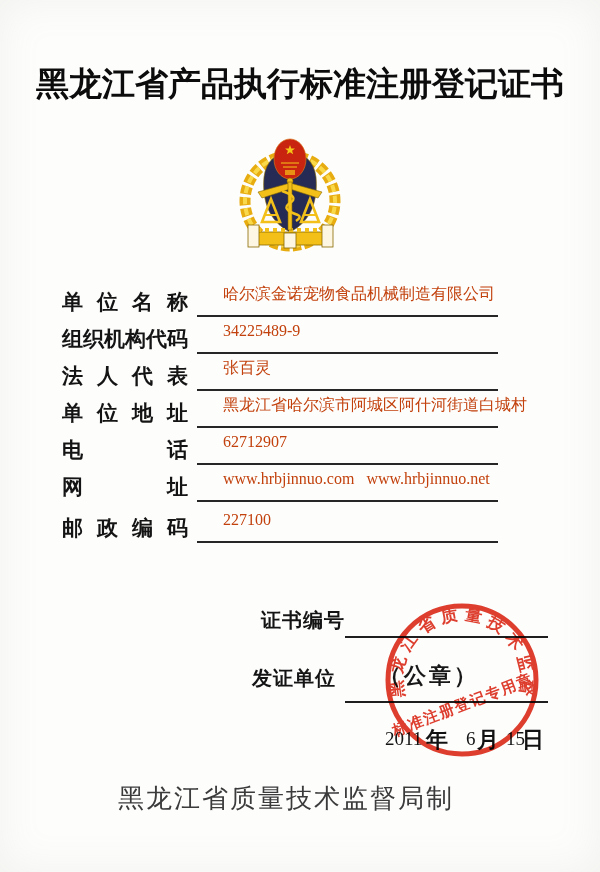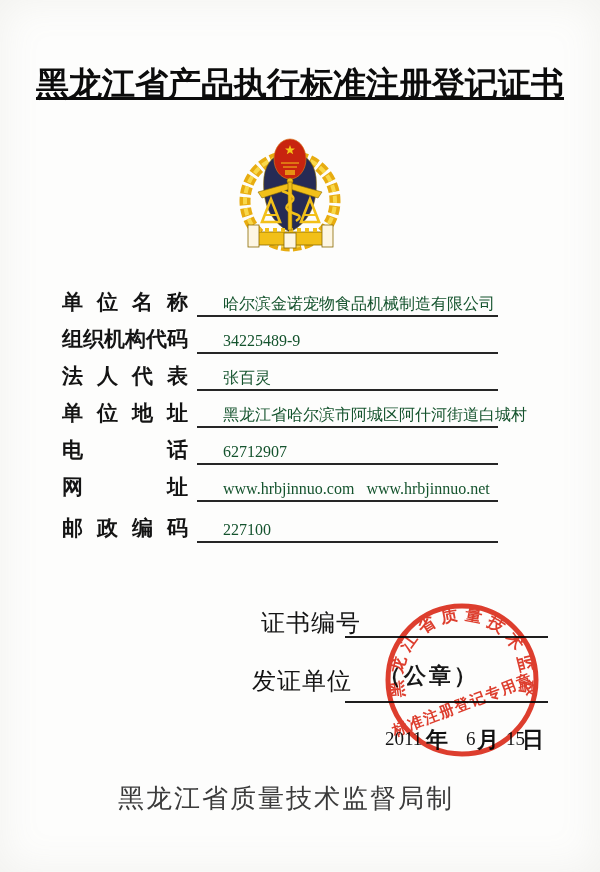--- a/index.html
+++ b/index.html
@@ -6,45 +6,45 @@
   html,body { width:600px; height:872px; }
   body { font-family:"Liberation Serif", serif; background:#ffffff; }
   .page {
     position:relative; width:600px; height:872px; overflow:hidden;
     background:#fdfdfc;
     box-shadow: inset 0 0 40px rgba(160,155,140,0.12);
   }
   .doc-title {
     position:absolute; top:62px; left:0; width:600px;
     text-align:center; font-size:33px; font-weight:700; color:#0c0c0c;
-    letter-spacing:0px; white-space:nowrap;text-decoration:underline;
+    letter-spacing:0px; white-space:nowrap;
   }
   .emblem { position:absolute; left:238px; top:136px; width:105px; height:116px; }
 
   
   .field-row {
     position:absolute; left:62px; width:480px; height:34px;
     display:flex; align-items:flex-end;
   }
   .field-label {
     display:flex; justify-content:space-between;
     width:126px; font-size:21px; font-weight:700; color:#141414;
     line-height:1; margin-bottom:4px; white-space:nowrap;
   }
   .field-value {
     margin-left:9px; width:301px; flex:none;
     border-bottom:2px solid #262626;
-    font-size:16px; color:#14532d; line-height:1.25;
-    padding-left:26px; padding-bottom:1px;
+    font-size:16px; color:#c2410c; line-height:1.25;
+    padding-left:26px; padding-bottom:11px;
     white-space:pre; overflow:visible;
   }
 
   
   .cert-label {
-    position:absolute; font-size:24px; font-weight:400; color:#141414;
+    position:absolute; font-size:20px; font-weight:700; color:#141414;
     letter-spacing:1px; white-space:nowrap;
   }
   .cert-number-label { left:261px; top:607px; }
   .issuer-label { left:252px; top:665px; }
   .issuer-value {
     position:absolute; left:379px; top:661px;
     font-size:22px; font-weight:700; color:#181818; letter-spacing:3px;
     white-space:nowrap; z-index:2;
   }
   .cert-line { position:absolute; left:345px; width:203px; border-top:2px solid #1e1e1e; }

